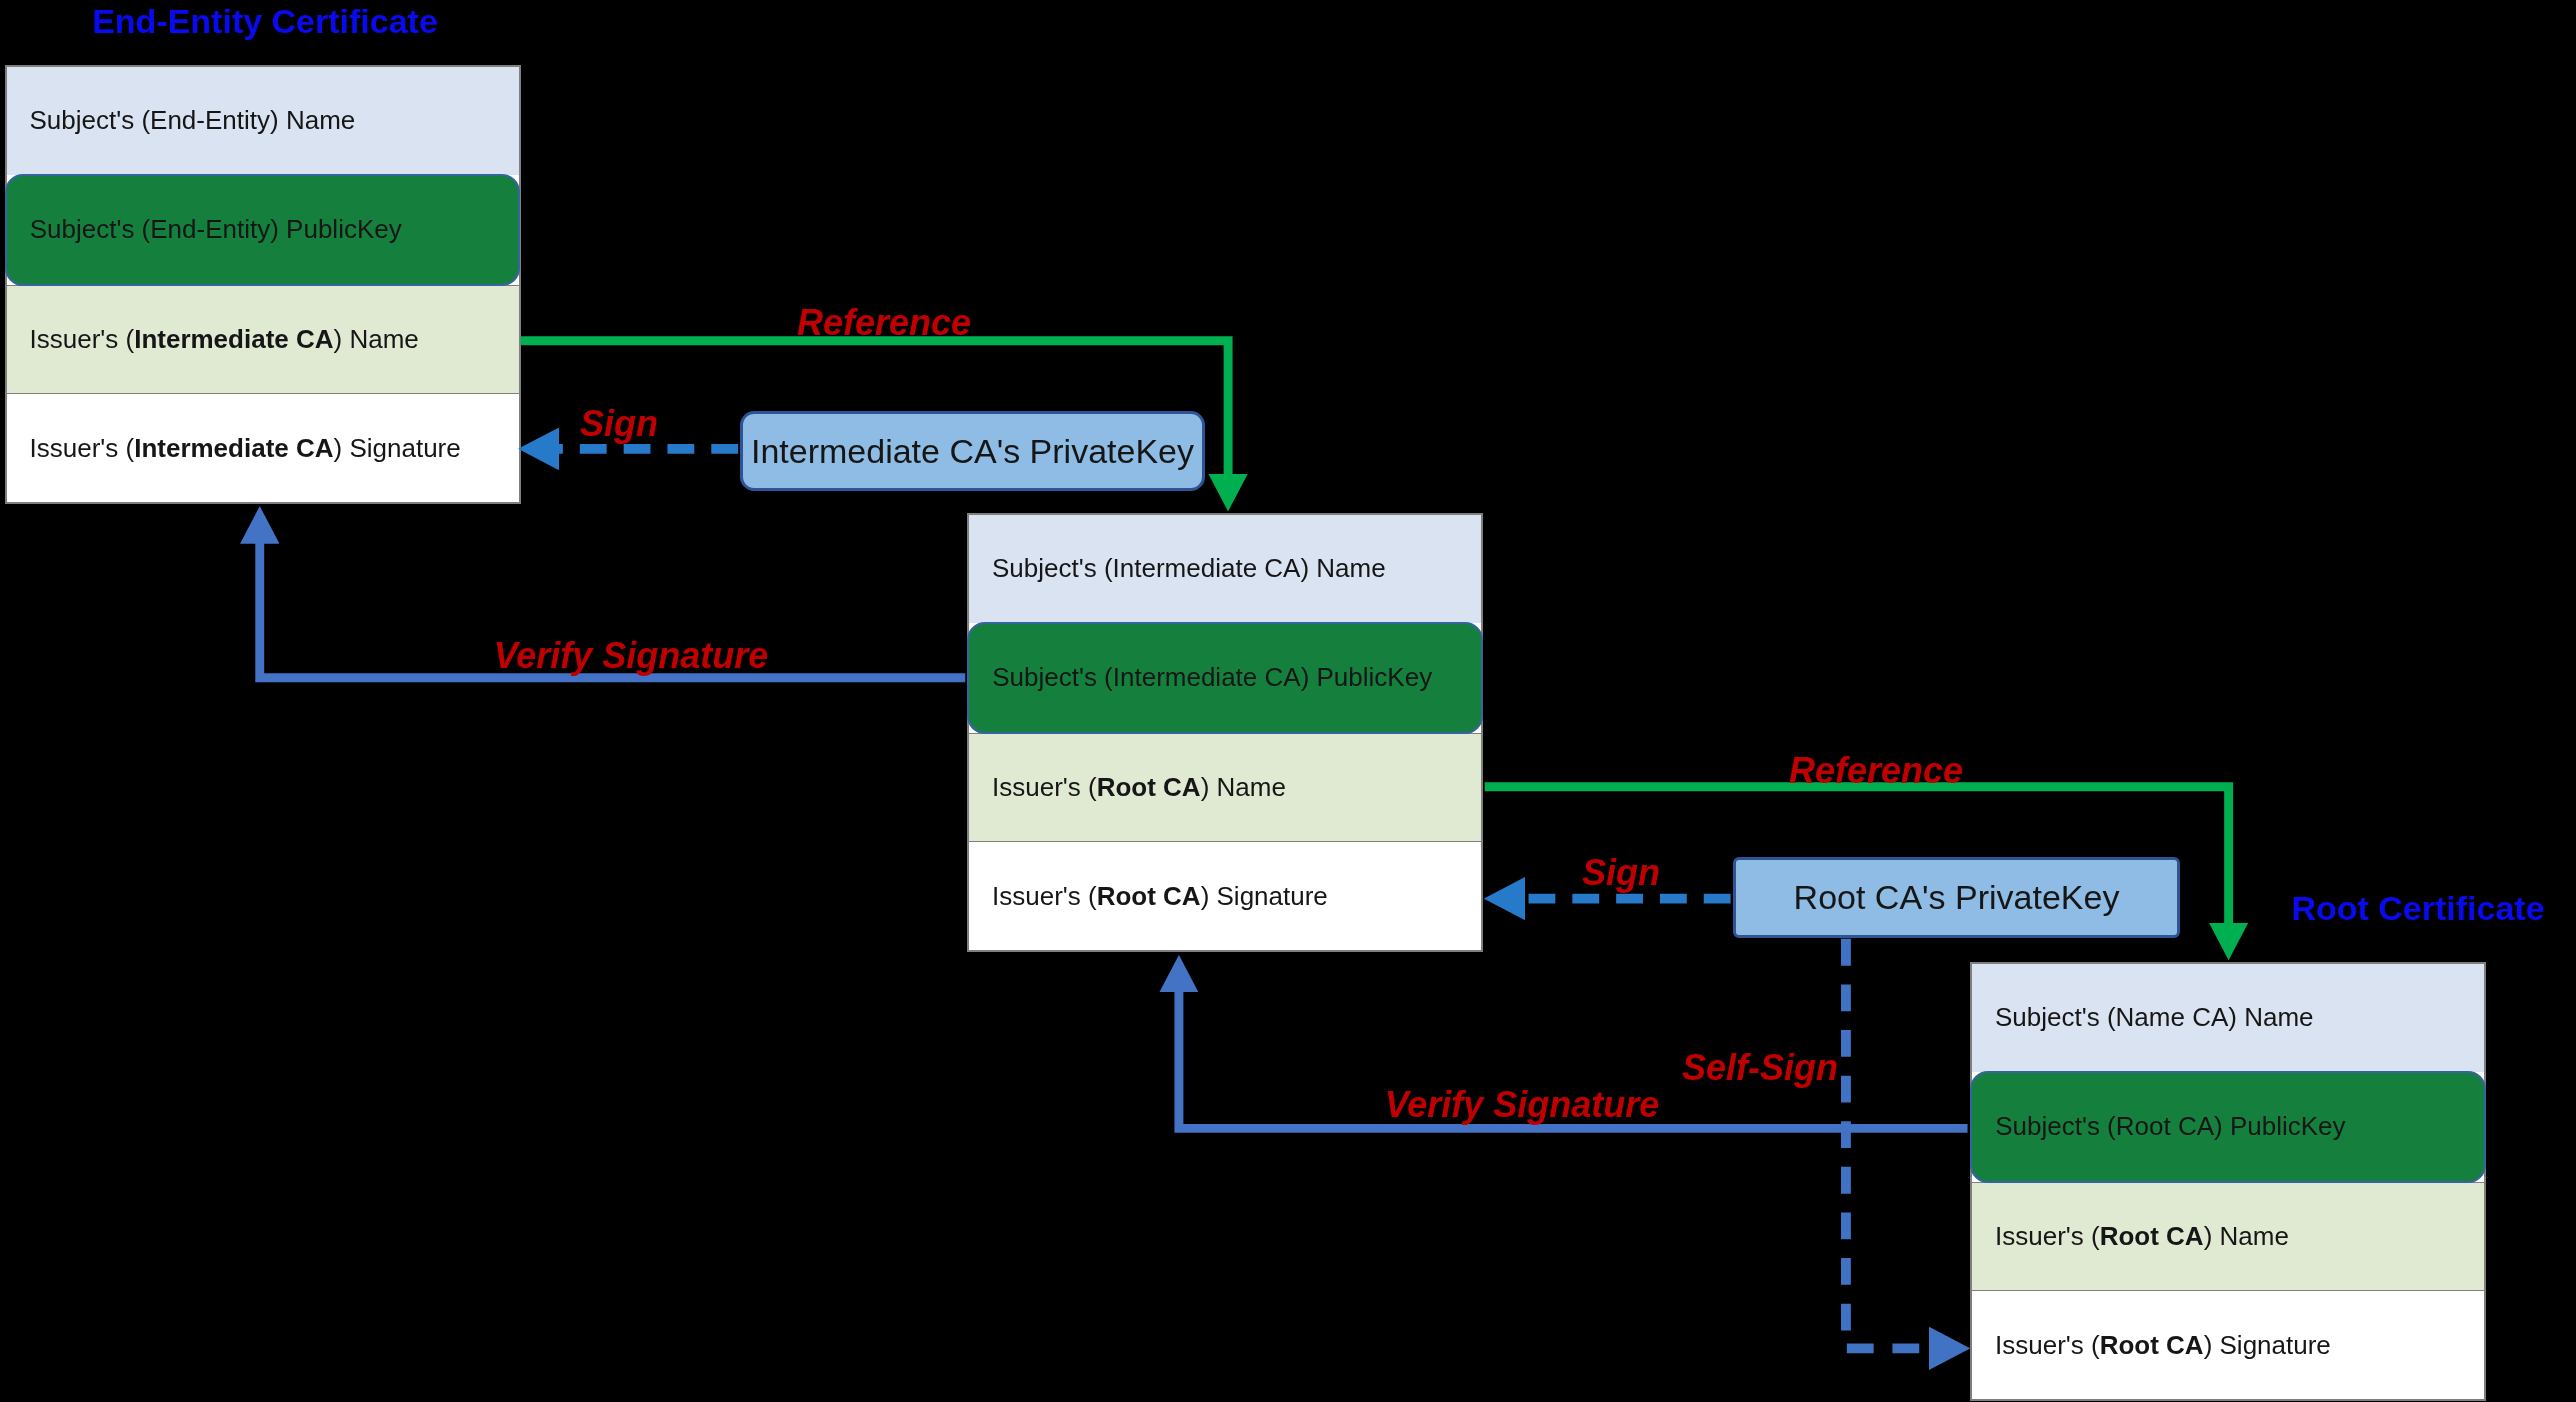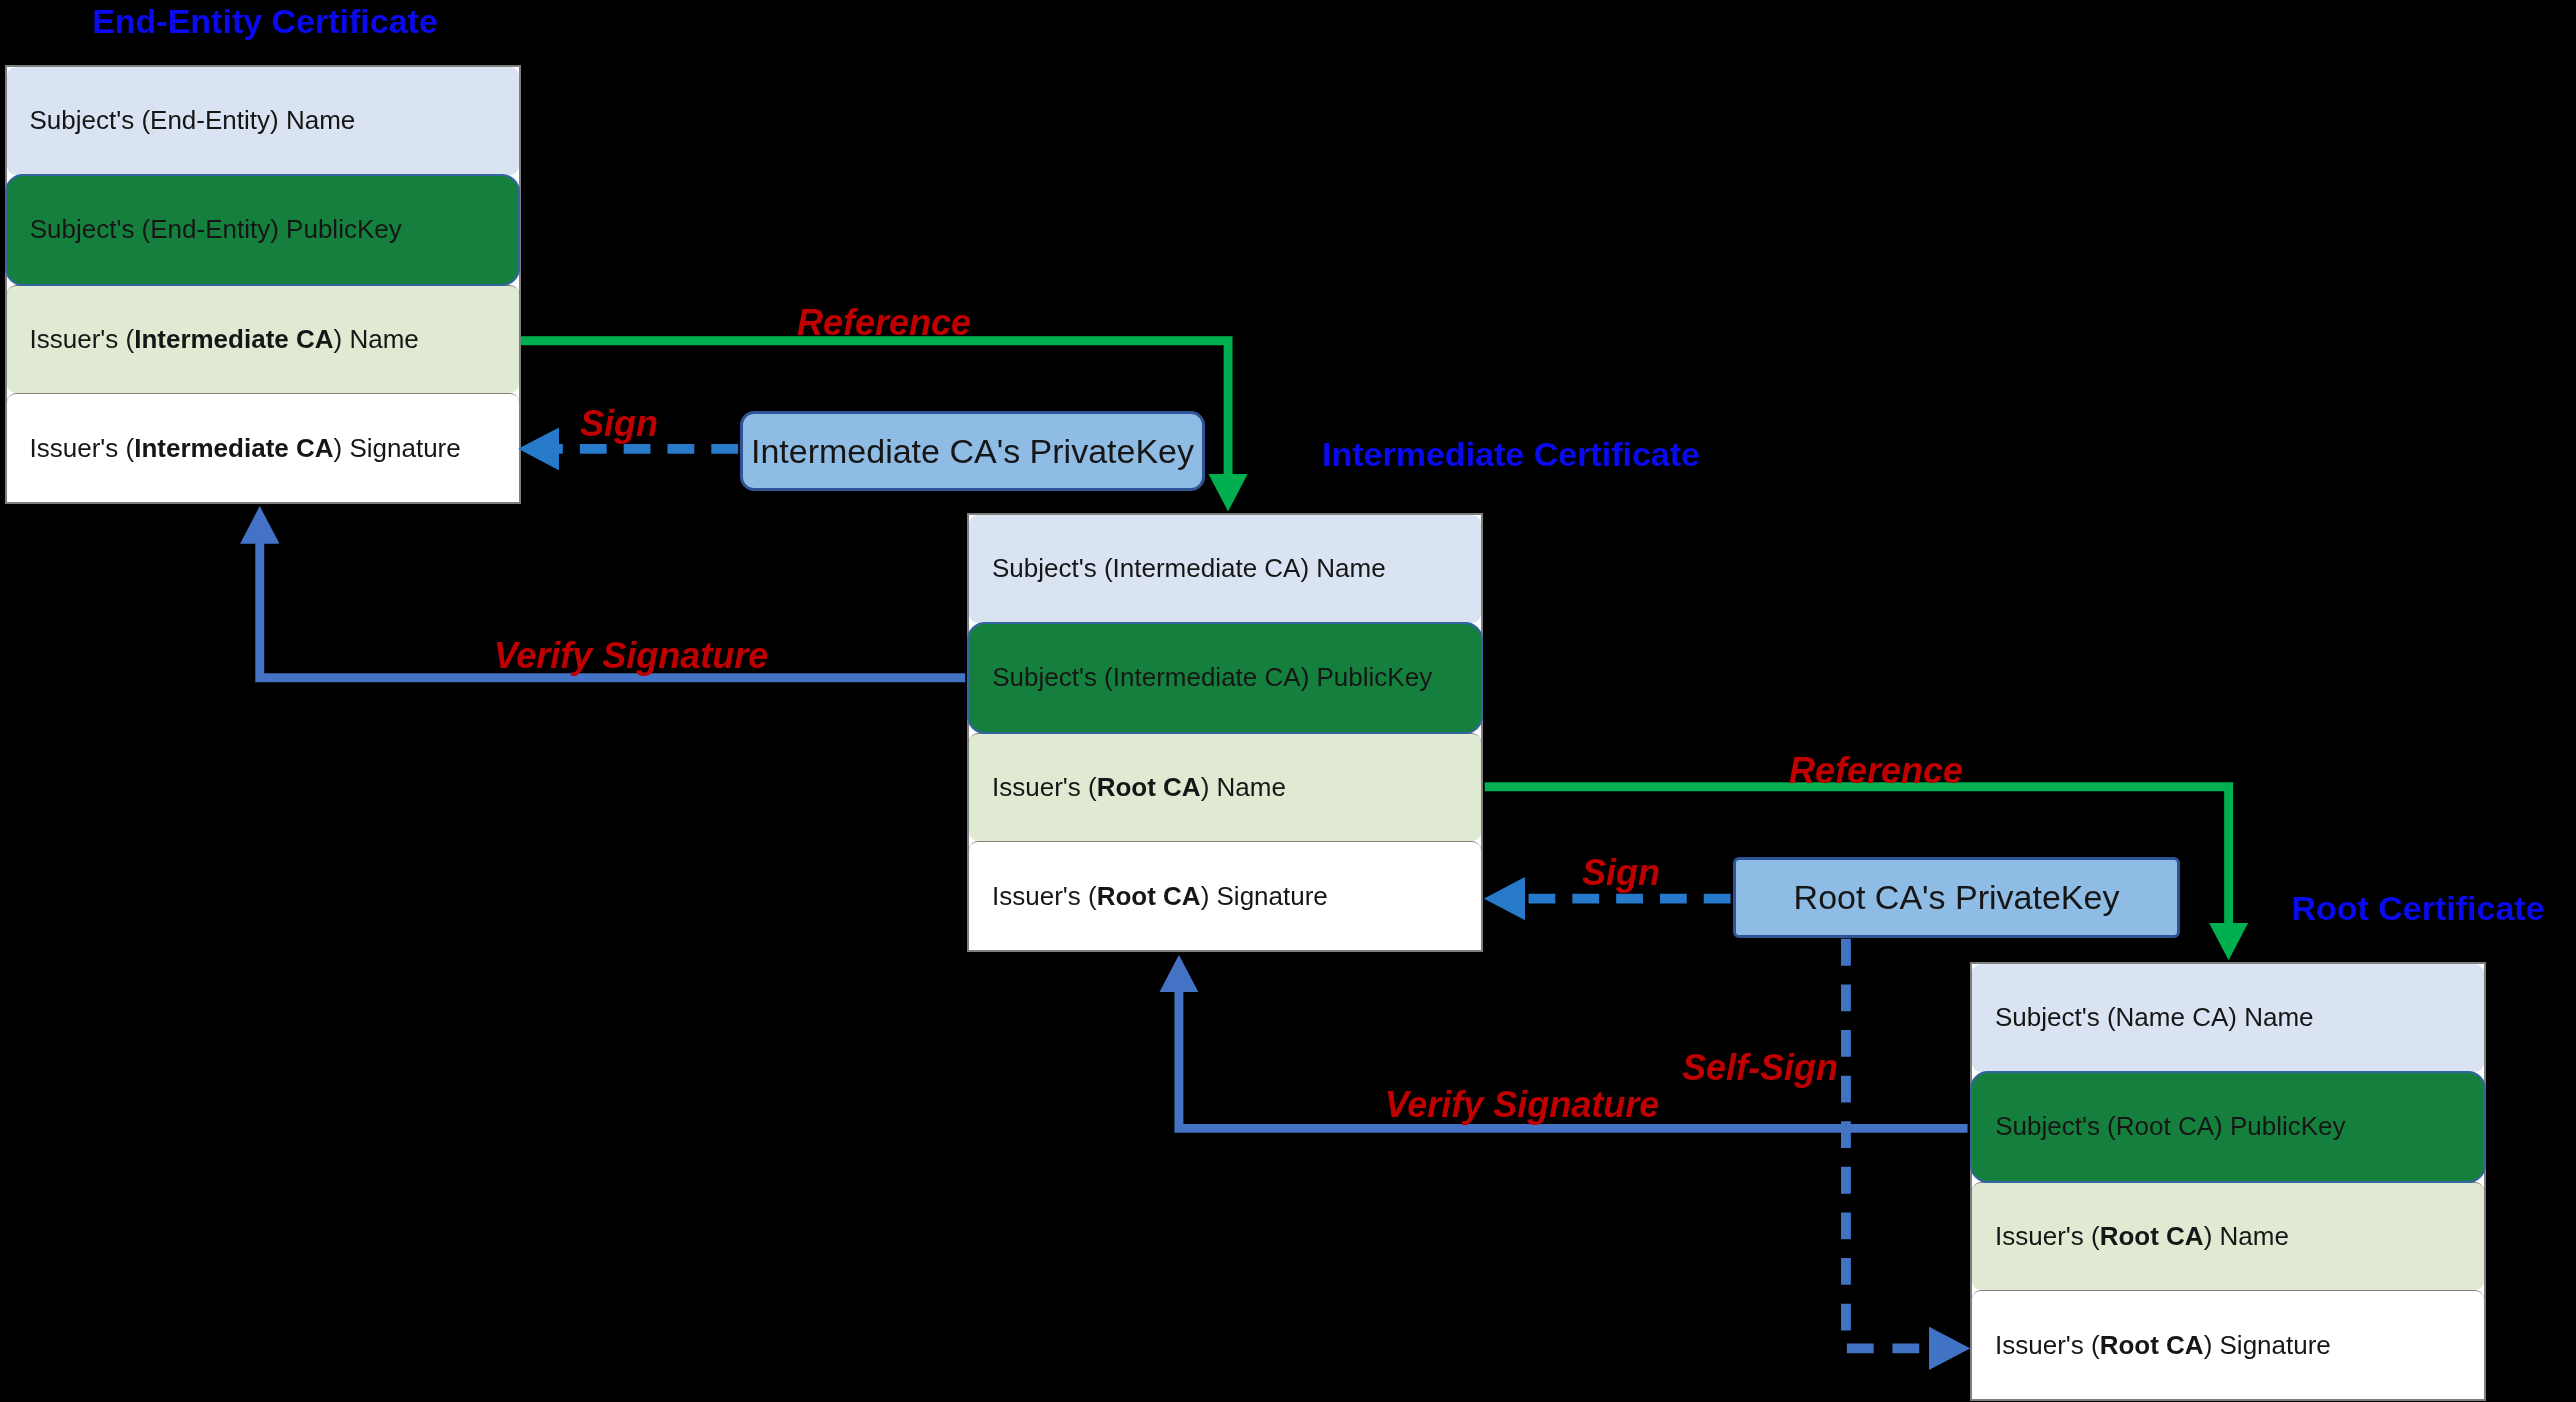--- a/index.html
+++ b/index.html
@@ -14,21 +14,20 @@
   }
   .cert-box{
     position:absolute;width:516px;height:439px;
     border:2.7px solid #7f7f7f;box-sizing:border-box;background:#fff;
     display:flex;flex-direction:column;
   }
   .cert-row{
     flex:1 1 0;display:flex;align-items:center;box-sizing:border-box;
     padding-left:23px;font-size:26px;color:#161616;white-space:nowrap;
     border-top:1.8px solid #7f7f7f;
-    border-radius:9px;
   }
   .cert-row:first-child{border-top:none;}
   .row-blue{background:#dae3f1;}
   .row-green{background:#e0e9d2;}
   .row-white{background:#ffffff;}
   .row-publickey{
     background:#15803d;border:2.7px solid #3465a0;border-radius:18px;
     margin:-0.9px -1.8px;z-index:2;position:relative;
   }
   .bold-seg{font-weight:700;}
@@ -74,21 +73,20 @@
     <path d="M 1935 1005 L 1704 1005" fill="none" stroke="#2779ca" stroke-width="11" stroke-dasharray="30 19" marker-end="url(#head-signblue)"></path>
 
     <path d="M 2064 1050 L 2064 1508 L 2158 1508" fill="none" stroke="#4173c4" stroke-width="11" stroke-dasharray="30 21" marker-end="url(#head-selfblue)"></path>
 
     <path d="M 1079 758 L 290 758 L 290 607" fill="none" stroke="#4472c4" stroke-width="10" marker-end="url(#head-blue)"></path>
 
     <path d="M 2200 1262 L 1318 1262 L 1318 1109" fill="none" stroke="#4472c4" stroke-width="10" marker-end="url(#head-blue)"></path>
   </svg>
 
   <div class="cert-title" style="left:265px;top:1.8px;">End-Entity Certificate</div>
-  <div class="cert-title" style="left:1511px;top:435px;">Intermediate Certificate</div>
   <div class="cert-title" style="left:2418px;top:889px;">Root Certificate</div>
 
   <div class="cert-box" style="left:4.5px;top:65px;">
     <div class="cert-row row-blue">
       <span>Subject's (End-Entity) Name</span>
     </div>
     <div class="cert-row row-publickey">
       <span>Subject's (End-Entity) PublicKey</span>
     </div>
     <div class="cert-row row-green">

